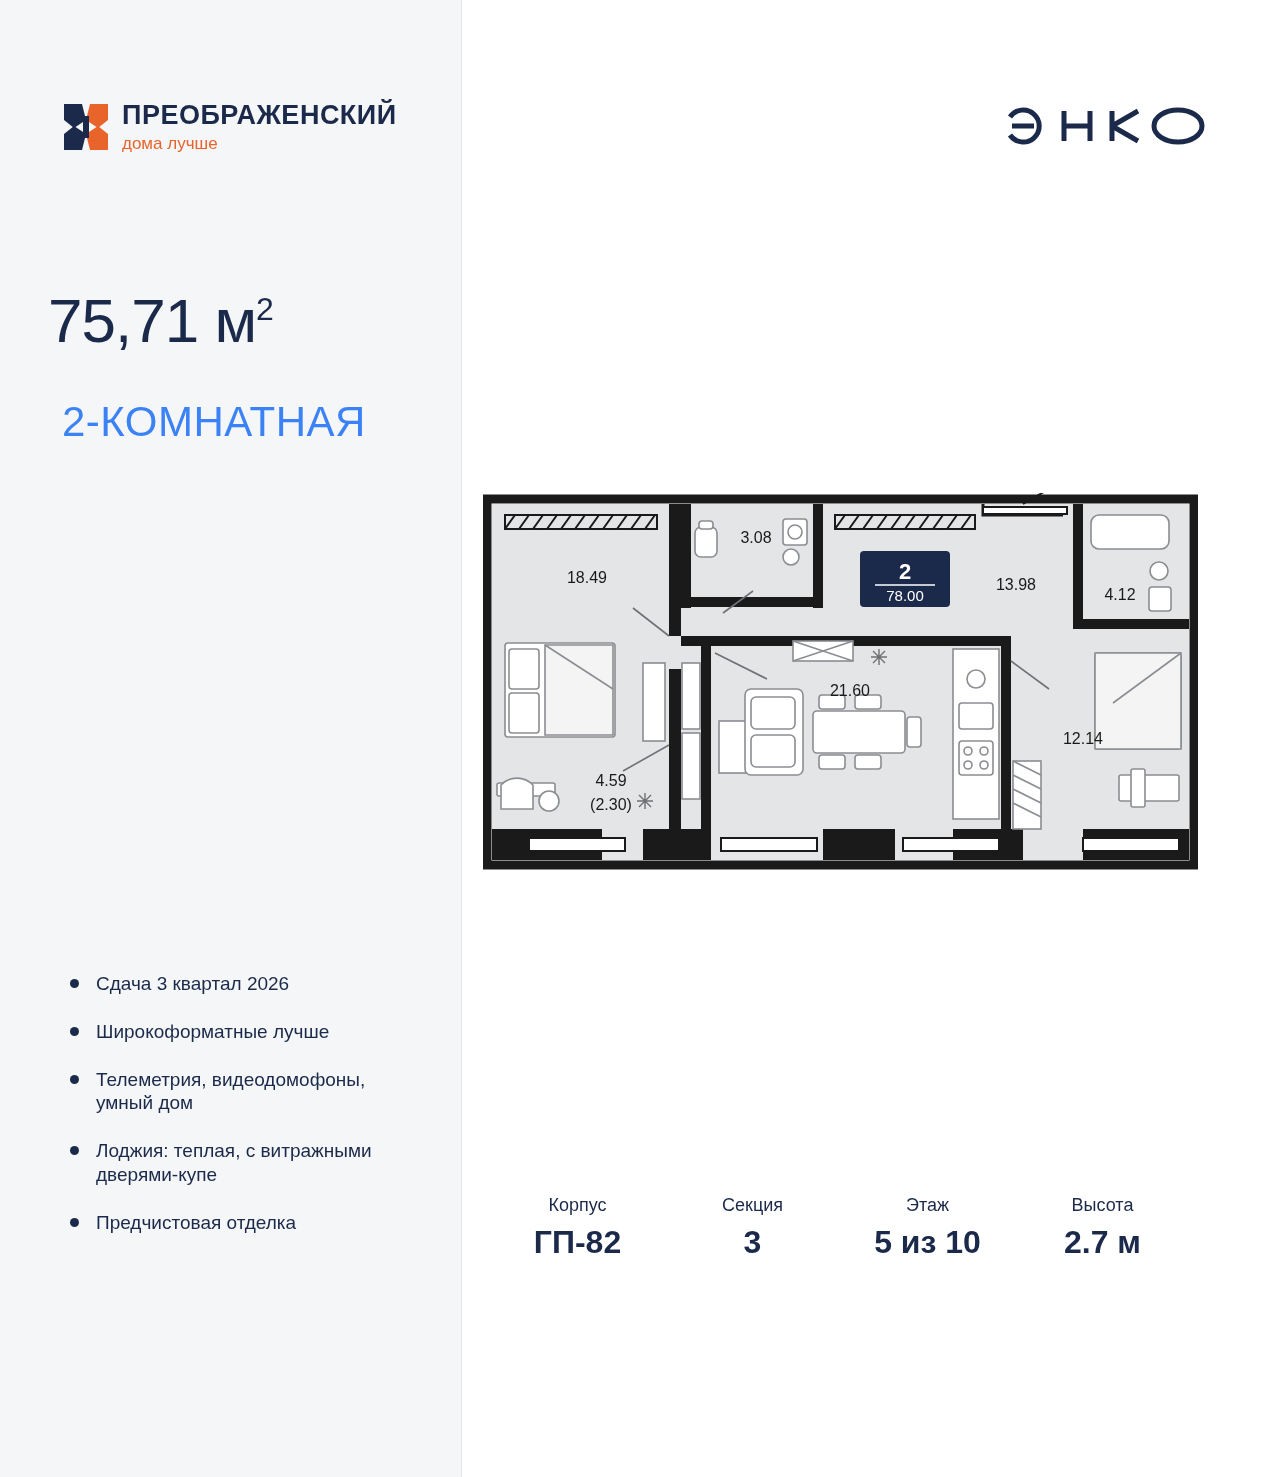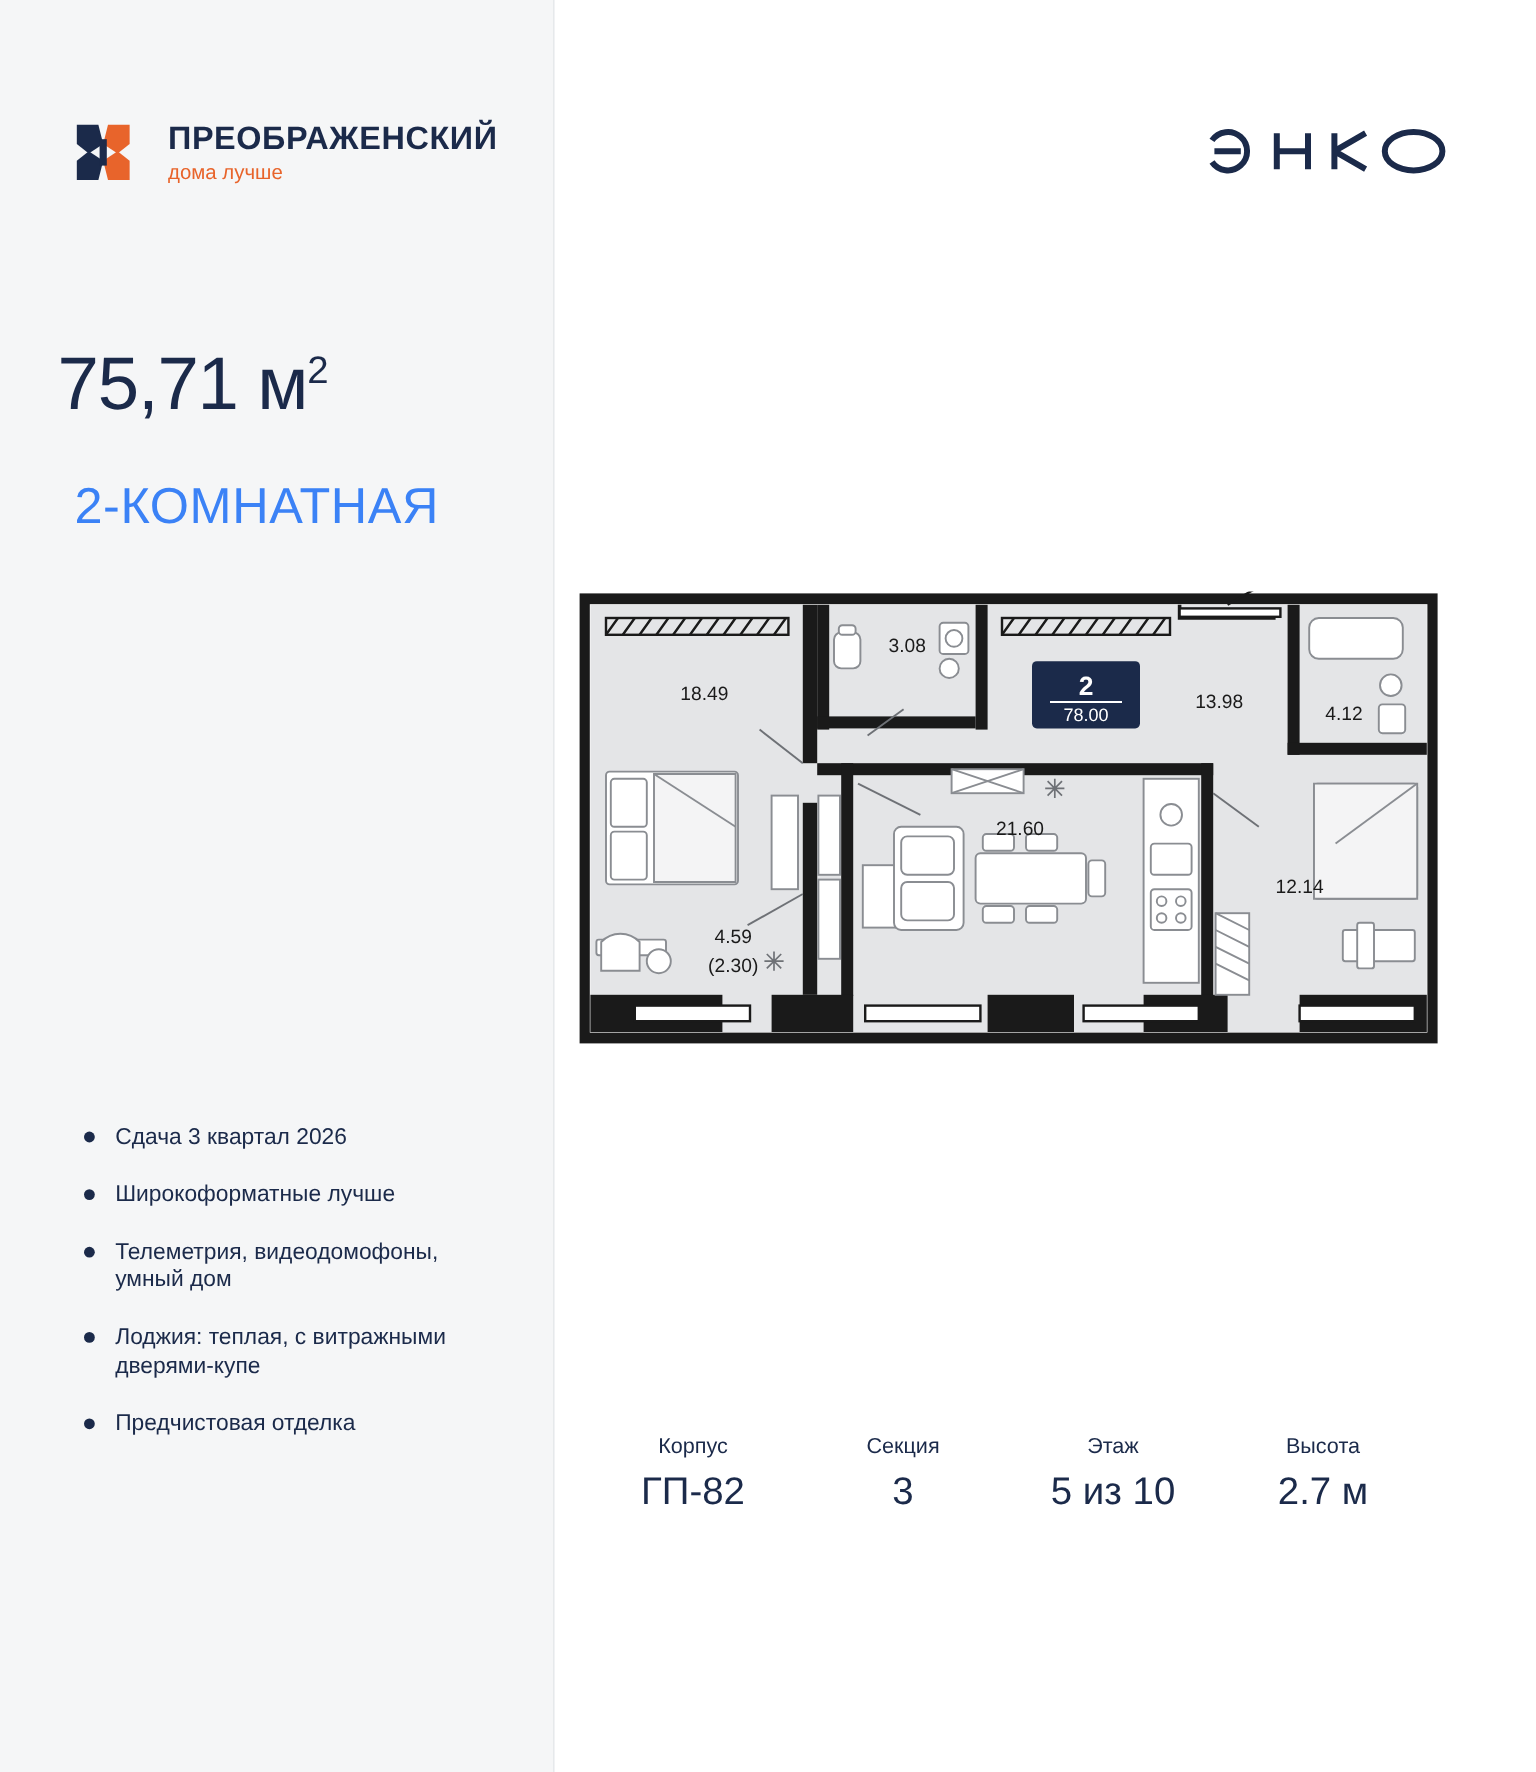--- a/index.html
+++ b/index.html
@@ -26,21 +26,21 @@
     border-right: 1px solid #e3e5e8;
     box-sizing: border-box;
   }
 
   .brand {
     position: absolute;
     left: 62px;
     top: 100px;
     display: flex;
     align-items: center;
-    gap: 30px;
+    gap: 12px;
   }
   .brand-mark {
     width: 48px; height: 54px;
     position: relative;
     flex: none;
   }
   .brand-text { line-height: 1; }
   .brand-name {
     font-size: 27px;
     font-weight: bold;
@@ -82,21 +82,21 @@
     top: 398px;
     font-size: 42px;
     font-weight: 500;
     color: #3b82f6;
     letter-spacing: 0.5px;
   }
 
   .features {
     position: absolute;
     left: 66px;
-    top: 936px;
+    top: 972px;
     width: 330px;
     list-style: none;
     margin: 0;
     padding: 0;
   }
   .features li {
     position: relative;
     padding-left: 30px;
     margin-bottom: 24px;
     font-size: 19px;
@@ -135,21 +135,21 @@
     text-align: center;
   }
   .info-col { flex: 1; }
   .info-label {
     font-size: 18px;
     color: #1b2a4a;
     margin-bottom: 8px;
   }
   .info-value {
     font-size: 32px;
-    font-weight: normal;
+    font-weight: bold;
     color: #1b2a4a;
     white-space: nowrap;
   }
 </style>
 </head>
 <body>
 
 <div class="left-panel"></div>
 
 <div class="brand">

